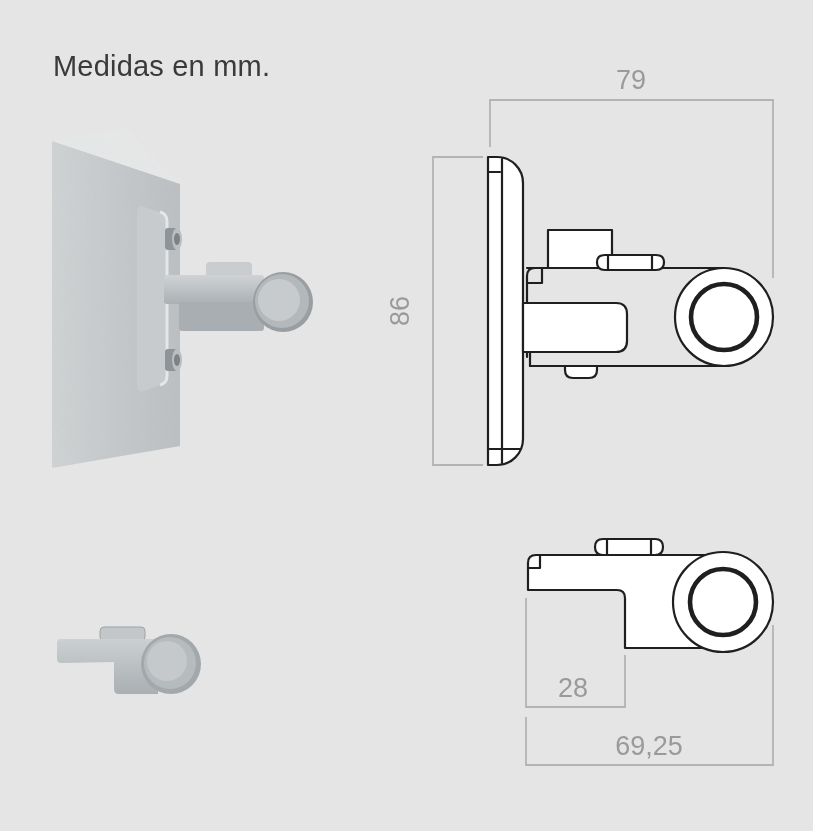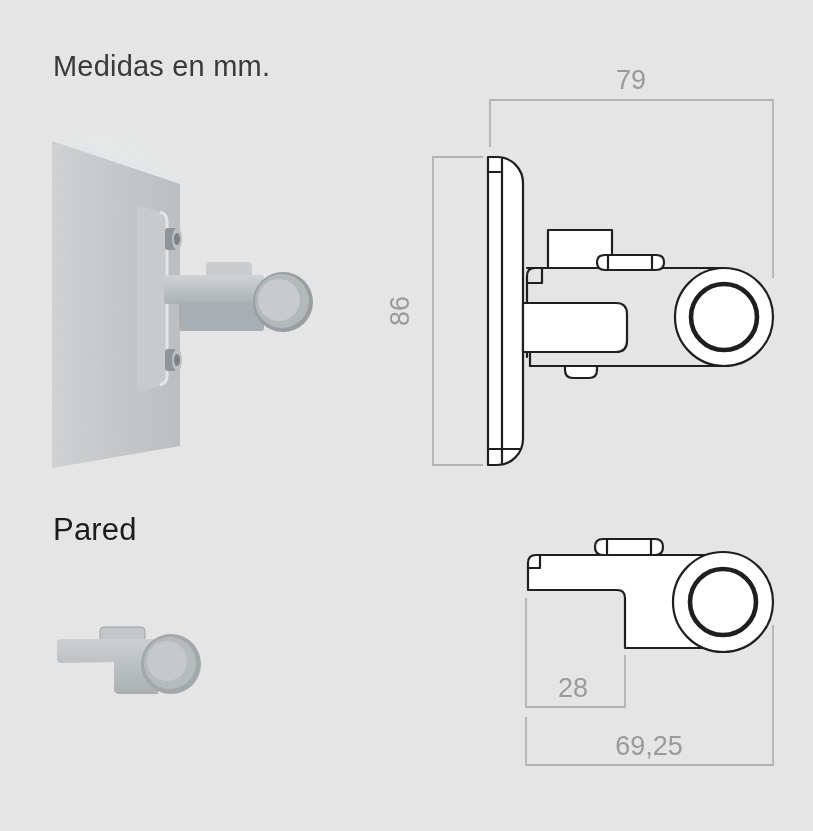--- a/index.html
+++ b/index.html
@@ -198,15 +198,14 @@
         <text class="dim-text" x="573" y="697" text-anchor="middle">28</text>
       </g>
 
       <g>
         <path class="dim-line" d="M526,717 L526,765 L773,765 L773,625"></path>
         <text class="dim-text" x="649" y="755" text-anchor="middle">69,25</text>
       </g>
     </g>
   </svg>
 
-  <div class="part-label label-pared">Pared</div>
 
 </div>
 
 </body></html>

